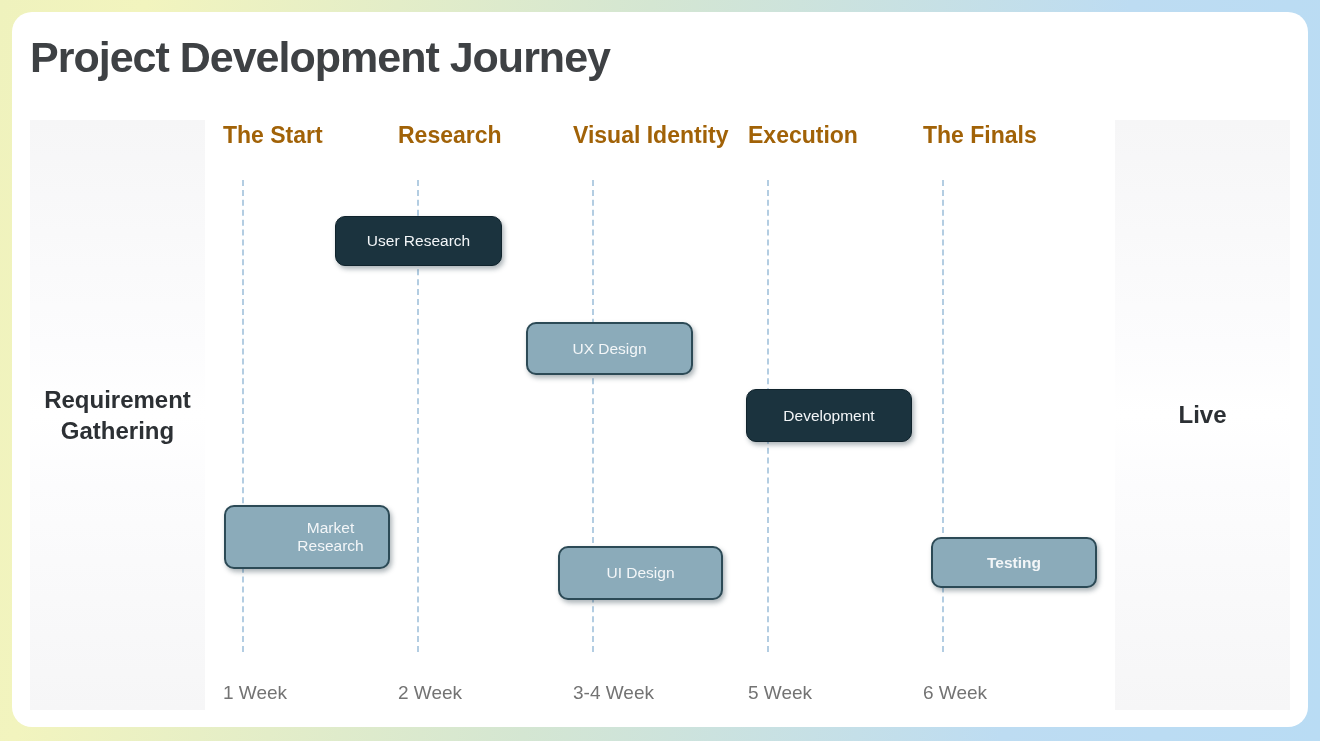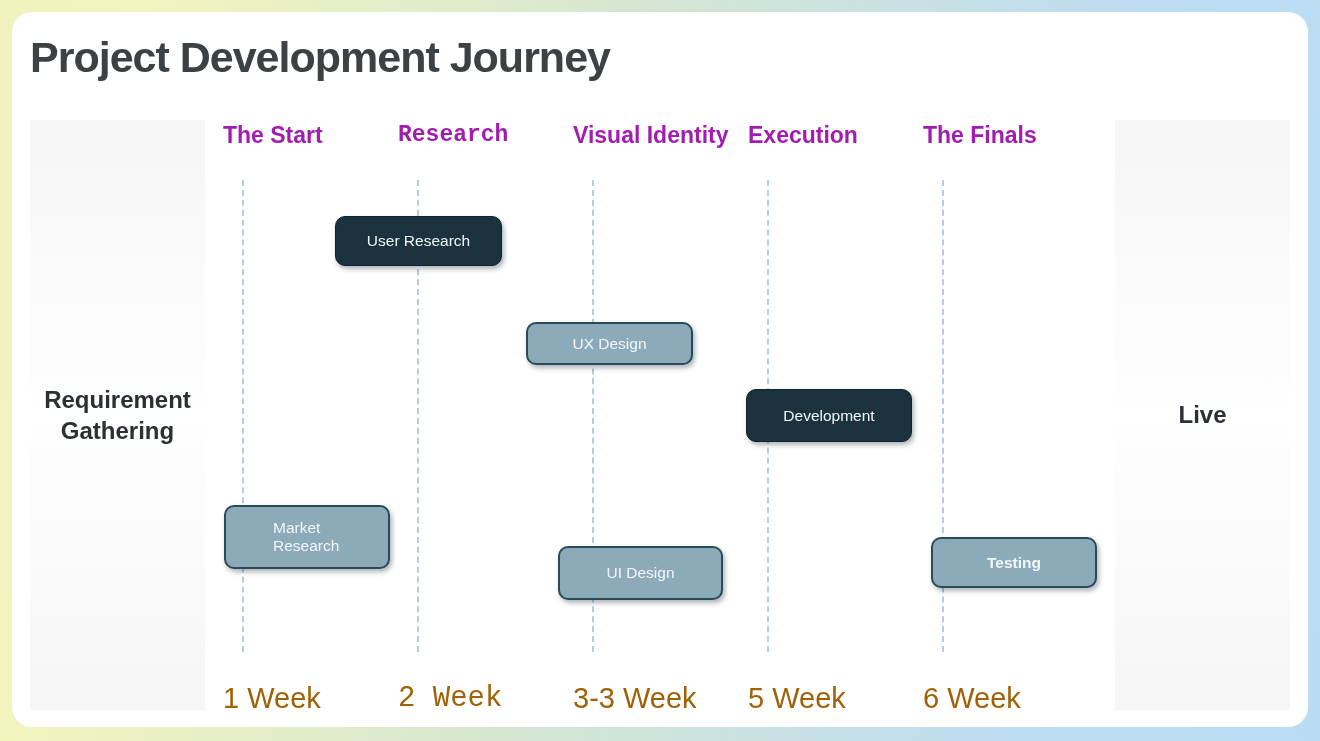--- a/index.html
+++ b/index.html
@@ -34,48 +34,49 @@
   .side-panel.left  { left: 30px; }
   .side-panel.right { left: 1115px; }
   .side-panel .panel-label {
     font-size: 24px; font-weight: 700; color: #2c3034;
     text-align: center; line-height: 1.3; padding: 0 6px;
   }
   .column {
     position: absolute;
     top: 120px; height: 592px; width: 175px;
   }
-  .col-0 { left: 223px; } .col-1 { left: 398px; font-family: Liberation Mono, monospace; } .col-2 { left: 573px; }
+  .col-0 { left: 223px; } .col-1 { left: 398px; } .col-2 { left: 573px; }
   .col-3 { left: 748px; } .col-4 { left: 923px; }
   .phase-header {
     position: absolute; left: 0; top: 2px;
-    font-size: 23px; font-weight: 700; color: #a21caf;
+    font-size: 23px; font-weight: 700; color: #a16207;
     white-space: nowrap;
   }
   .dash-line {
     position: absolute; left: 19px; top: 60px;
     height: 472px; width: 0;
     border-left: 2px dashed #b3cde2;
   }
   .week-label {
     position: absolute; left: 0; top: 562px;
-    font-size: 29px; font-weight: 400; color: #a16207;
+    font-size: 19px; font-weight: 400; color: #737373;
     white-space: nowrap;
   }
   .task {
     position: absolute;
     border-radius: 10px;
     display: flex; align-items: center; justify-content: center;
     font-size: 15.5px; color: #f3f6f8;
     box-shadow: 2px 3px 5px rgba(18, 40, 51, 0.35);
+    text-align: center;
   }
   .task.dark  { background: #1b333e; border: 1px solid #10232c; }
   .task.light { background: #8babba; border: 2px solid #2c4a56; }
   .t0 { left: 335px; top: 216px; width: 167px; height: 50px; } 
-  .t1 { left: 526px; top: 322px; width: 167px; height: 43px; } 
+  .t1 { left: 526px; top: 322px; width: 167px; height: 53px; } 
   .t2 { left: 746px; top: 389px; width: 166px; height: 53px; } 
   .t3 { left: 224px; top: 505px; width: 166px; height: 64px; padding-left: 47px; } 
   .t4 { left: 558px; top: 546px; width: 165px; height: 54px; } 
   .t5 { left: 931px; top: 537px; width: 166px; height: 51px; font-weight: bold; } 
 </style>
 </head>
 <body>
 
 <div class="card"></div>
 
@@ -97,21 +98,21 @@
 
 <div class="column col-1">
   <div class="phase-header">Research</div>
   <div class="dash-line"></div>
   <div class="week-label">2 Week</div>
 </div>
 
 <div class="column col-2">
   <div class="phase-header">Visual Identity</div>
   <div class="dash-line"></div>
-  <div class="week-label">3-3 Week</div>
+  <div class="week-label">3-4 Week</div>
 </div>
 
 <div class="column col-3">
   <div class="phase-header">Execution</div>
   <div class="dash-line"></div>
   <div class="week-label">5 Week</div>
 </div>
 
 <div class="column col-4">
   <div class="phase-header">The Finals</div>

